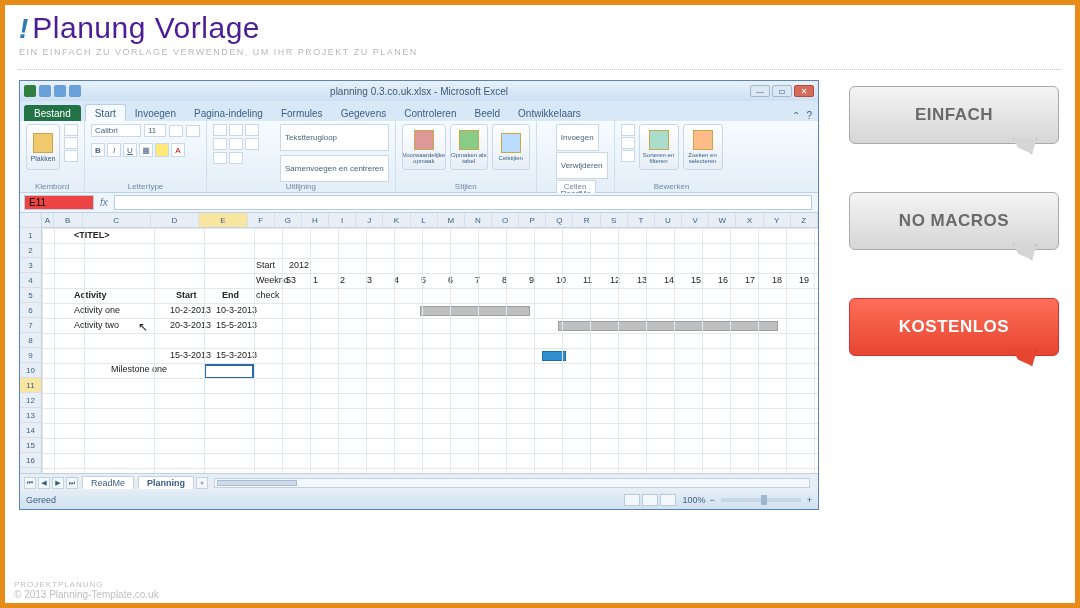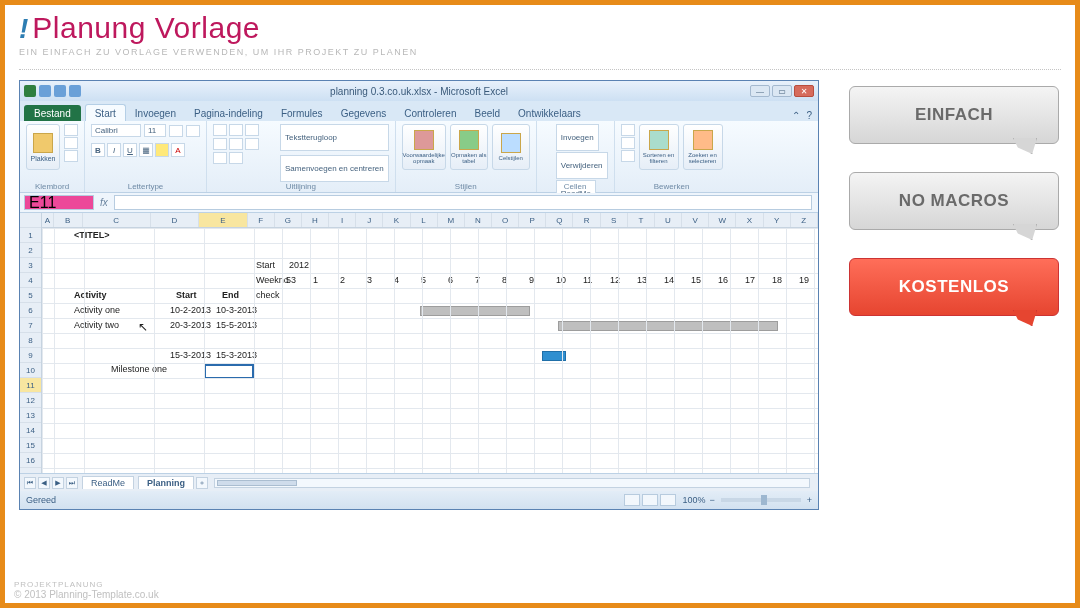--- a/index.html
+++ b/index.html
@@ -3,28 +3,28 @@
 <meta charset="utf-8">
 <style>
   * { box-sizing: border-box; margin: 0; padding: 0; }
   html, body { width: 1080px; height: 608px; font-family: "Segoe UI", Arial, sans-serif; overflow: hidden; }
   body { border: 5px solid #e78b19; background: #ffffff; }
 
   
   .page-header { padding: 6px 14px 4px 14px; }
   .title-row { display: flex; align-items: baseline; gap: 4px; }
   .exclaim { color: #2d7db2; font-size: 28px; font-weight: 700; font-style: italic; }
-  .title-text { font-size: 30px; color: #be185d; font-weight: 300; letter-spacing: .5px; }
+  .title-text { font-size: 30px; color: #4c1d95; font-weight: 300; letter-spacing: .5px; }
   .subtitle { font-size: 9px; color: #b8b8b8; letter-spacing: 1.5px; margin-top: 2px; }
   .dotted { border: none; border-top: 1px dotted #c4c4c4; margin: 8px 14px 10px 14px; }
 
   
   .main { display: flex; gap: 30px; padding: 0 14px; }
   .left { width: 800px; }
-  .right { width: 220px; display: flex; flex-direction: column; gap: 28px; padding-top: 6px; }
+  .right { width: 220px; display: flex; flex-direction: column; gap: 48px; padding-top: 6px; }
 
   
   .tag { position: relative; }
   .tag-btn { width: 210px; height: 58px; border: 1px solid #aaa; border-radius: 6px;
     background: linear-gradient(#f4f4f4, #d6d6d6); display: flex; align-items: center; justify-content: center;
     font-weight: 700; font-size: 17px; color: #6a6a6a; letter-spacing: .5px; cursor: pointer; }
   .tag-btn.red { background: linear-gradient(#ff6e59, #e64530); border-color: #c33; color: #fff; }
   .tag-tail { position: absolute; right: 24px; bottom: -10px; width: 24px; height: 16px;
     background: #d6d6d6; border: 1px solid #aaa; border-top: none;
     clip-path: polygon(0 0, 100% 0, 80% 100%, 20% 60%); }
@@ -59,21 +59,21 @@
   .fontsel{border:1px solid #c7d8e8;background:#fff;padding:1px 3px;font-size:8px;width:50px;white-space:nowrap;overflow:hidden;}
   .sizesel{border:1px solid #c7d8e8;background:#fff;padding:1px 3px;font-size:8px;width:22px;}
   .btnrow{display:flex;gap:2px;margin-top:3px;}
   .btnrow span{width:14px;height:14px;border:1px solid #c7d8e8;background:#fff;display:inline-flex;align-items:center;justify-content:center;font-size:8px;}
   .alignblk{display:flex;flex-direction:column;gap:2px;}
   .alignblk .row{display:flex;gap:2px;}
   .alignblk span{width:14px;height:12px;border:1px solid #c7d8e8;background:#fff;}
   .midbtn{display:flex;align-items:center;gap:3px;border:1px solid #c7d8e8;background:#fff;padding:8px 4px;font-size:8px;white-space:nowrap;margin-left:13px;}
 
   .ew-fbar { height: 20px; background: #eef5fc; border-bottom:1px solid #bcd1e5; display:flex; align-items:center; padding-left:4px; gap:6px; font-size:10px;}
-  .namebox { width:70px; height:15px; border:1px solid #b7cce0; background:#ec4899; padding:0 4px; font-size:16px; display:flex;align-items:center;}
+  .namebox { width:70px; height:15px; border:1px solid #b7cce0; background:#ef4444; padding:0 4px; font-size:10px; display:flex;align-items:center;}
   .fx { color:#6b85a0; font-style:italic; }
   .fbar-input{flex:1;height:15px;border:1px solid #b7cce0;background:#fff;margin-right:6px;}
 
   .ew-grid { flex:1; display:flex; background:#fff; overflow:hidden; font-size:9px; color:#222;}
   .rowhdrs { width:22px; background:#e7eef6; border-right:1px solid #c6d3e0; }
   .rowhdrs div{height:15px;border-bottom:1px solid #d6dfe9;text-align:center;font-size:8px;color:#3b5f84;line-height:15px;}
   .rowhdrs div.sel{background:#f8e6a0;}
   .gridmain{flex:1;position:relative;overflow:hidden;}
   .colhdrs{height:15px;display:flex;background:#e7eef6;border-bottom:1px solid #c6d3e0;}
   .colhdrs div{width:28px;border-right:1px solid #d6dfe9;text-align:center;font-size:8px;color:#3b5f84;line-height:15px;}

